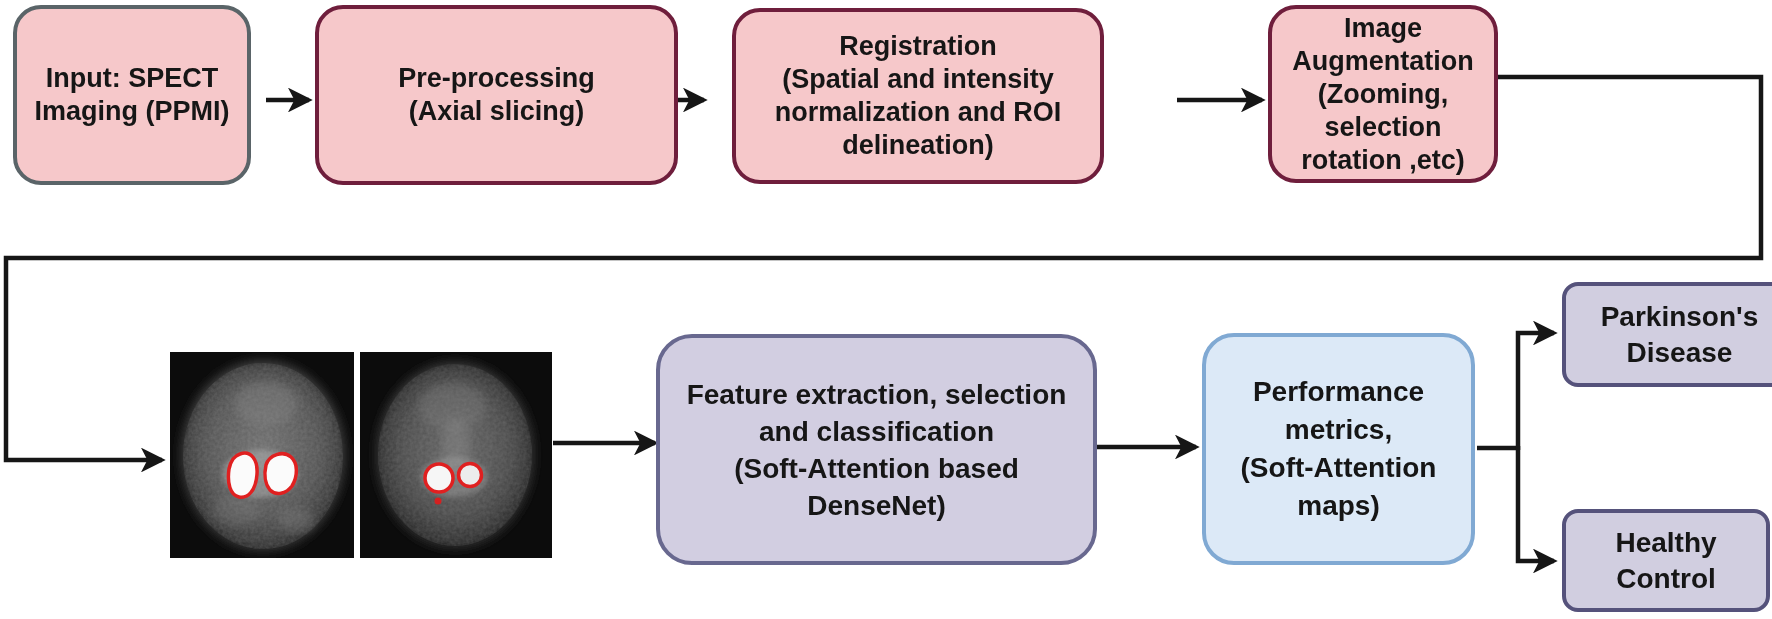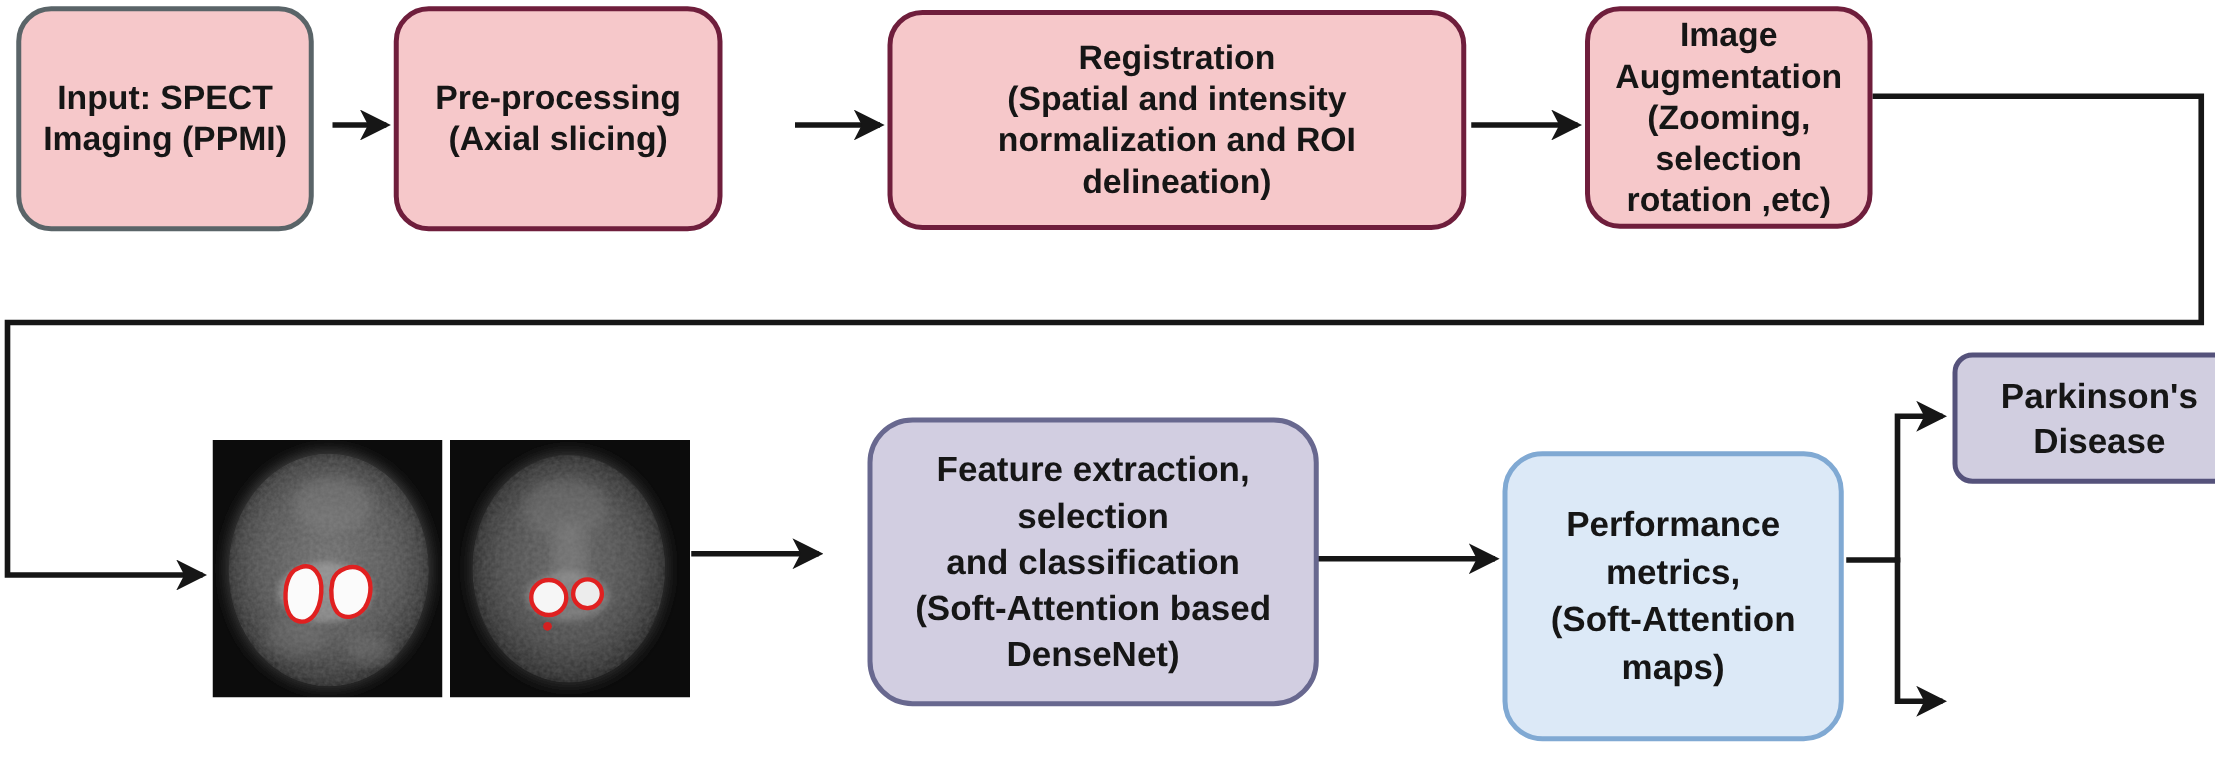--- a/index.html
+++ b/index.html
@@ -35,21 +35,20 @@
     background:var(--model-fill,#d2cee1);
     border:4px solid var(--model-border,#68688f);
     border-radius:36px;
   }
   .model .lbl{font-size:28px;line-height:37px;}
   
   .metrics{
     background:var(--metrics-fill,#dce9f7);
     border:4px solid var(--metrics-border,#80a9d3);
     border-radius:32px;
-    margin-top:28px;
   }
   .metrics .lbl{font-size:28px;line-height:38px;}
   
   .outcome{
     background:var(--output-fill,#d1cee0);
     border:4px solid var(--output-border,#55527b);
     border-radius:16px;
   }
   .outcome .lbl{font-size:28px;line-height:36px;}
   
@@ -86,26 +85,26 @@
     <path d="M1477,448 H1520"></path>
     <path d="M1518,450 V333 H1554" marker-end="url(#arw)"></path>
     <path d="M1518,446 V561 H1554" marker-end="url(#arw)"></path>
   </svg>
 
   <div class="node stage gray-border" style="left:13px;top:5px;width:238px;height:180px">
     <span class="lbl">Input: SPECT
 Imaging (PPMI)</span>
   </div>
 
-  <div class="node stage" style="left:315px;top:5px;width:263px;height:180px">
+  <div class="node stage" style="left:315px;top:5px;width:363px;height:180px">
     <span class="lbl">Pre-processing
 (Axial slicing)</span>
   </div>
 
-  <div class="node stage" style="left:710px;top:8px;width:463px;height:176px">
+  <div class="node stage" style="left:732px;top:8px;width:372px;height:176px">
     <span class="lbl">Registration
 (Spatial and intensity
 normalization and ROI
 delineation)</span>
   </div>
 
   <div class="node stage" style="left:1268px;top:5px;width:230px;height:178px">
     <span class="lbl">Image
 Augmentation
 (Zooming, selection
@@ -167,33 +166,37 @@
     <ellipse cx="95" cy="103" rx="80" ry="94" fill="url(#s2g)" filter="url(#s2b5)"></ellipse>
     <ellipse cx="95" cy="103" rx="77" ry="91" fill="#949494" filter="url(#s2n)" opacity="0.36"></ellipse>
     <ellipse cx="92" cy="55" rx="34" ry="24" fill="#868686" opacity="0.32" filter="url(#s2b5)"></ellipse>
     <ellipse cx="96" cy="92" rx="14" ry="26" fill="#8e8e8e" opacity="0.35" filter="url(#s2b5)"></ellipse>
     <ellipse cx="94" cy="125" rx="34" ry="20" fill="#bdbdbd" opacity="0.3" filter="url(#s2b2)"></ellipse>
     <circle cx="79" cy="126" r="14" fill="#f6f6f6" stroke="#e02020" stroke-width="3.5"></circle>
     <circle cx="110" cy="123" r="11.5" fill="#ececec" stroke="#e02020" stroke-width="3.5"></circle>
     <circle cx="78" cy="149" r="3.5" fill="#d42020"></circle>
   </svg>
 
-  <div class="node model" style="left:694px;top:334px;width:361px;height:231px">
+  <div class="node model" style="left:656px;top:334px;width:441px;height:231px">
     <span class="lbl">Feature extraction, selection
 and classification
 (Soft-Attention based
 DenseNet)</span>
   </div>
 
   <div class="node metrics" style="left:1202px;top:333px;width:273px;height:232px">
     <span class="lbl">Performance
 metrics,
 (Soft-Attention
 maps)</span>
   </div>
 
   <div class="node outcome" style="left:1562px;top:282px;width:235px;height:105px">
     <span class="lbl">Parkinson's
 Disease</span>
   </div>
 
+  <div class="node outcome" style="left:1562px;top:509px;width:208px;height:103px">
+    <span class="lbl">Healthy
+Control</span>
+  </div>
 
 </div>
 
 </body></html>

